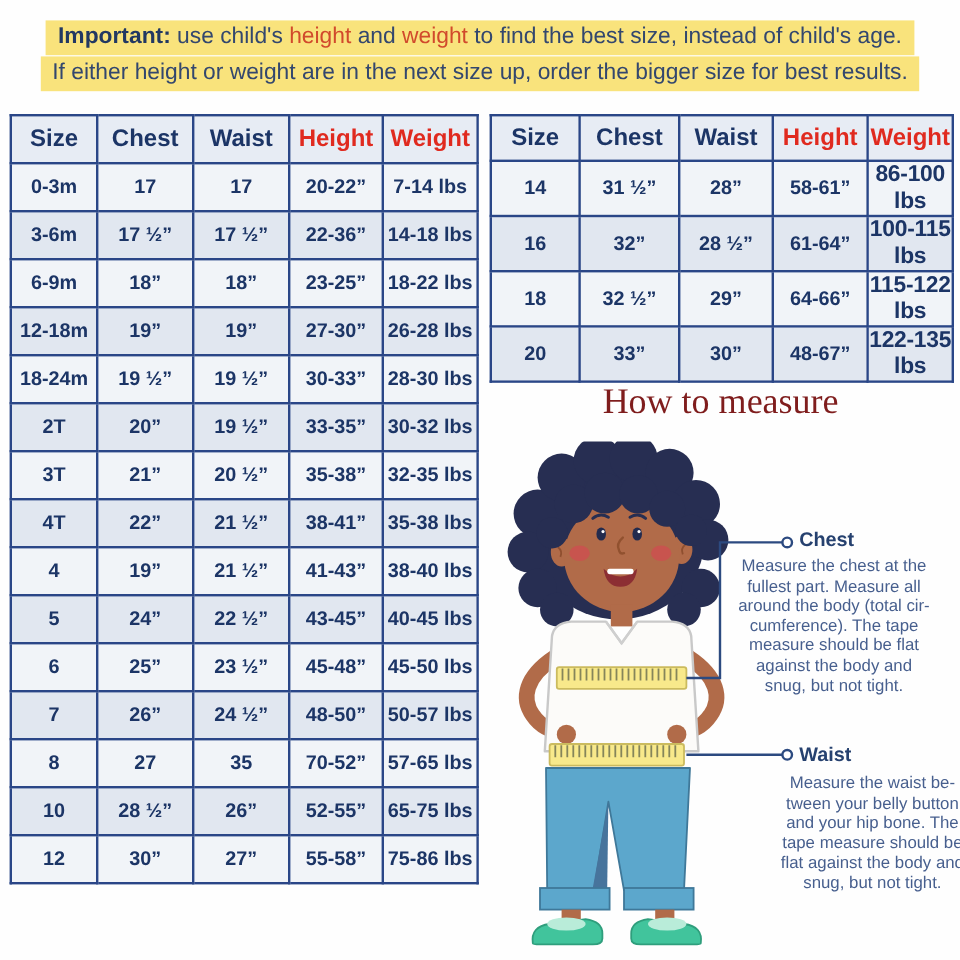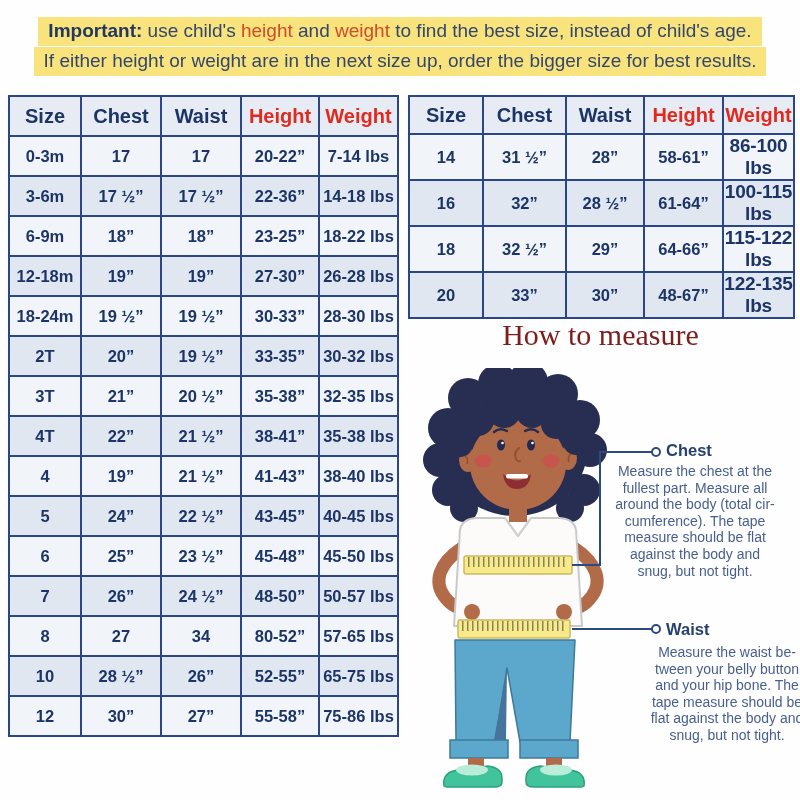--- a/index.html
+++ b/index.html
@@ -151,22 +151,22 @@
         <tr>
           <td>7</td>
           <td>26”</td>
           <td>24 ½”</td>
           <td>48-50”</td>
           <td>50-57 lbs</td>
         </tr>
         <tr>
           <td>8</td>
           <td>27</td>
-          <td>34</td>
-          <td>80-52”</td>
+          <td>35</td>
+          <td>70-52”</td>
           <td>57-65 lbs</td>
         </tr>
         <tr>
           <td>10</td>
           <td>28 ½”</td>
           <td>26”</td>
           <td>52-55”</td>
           <td>65-75 lbs</td>
         </tr>
         <tr>

